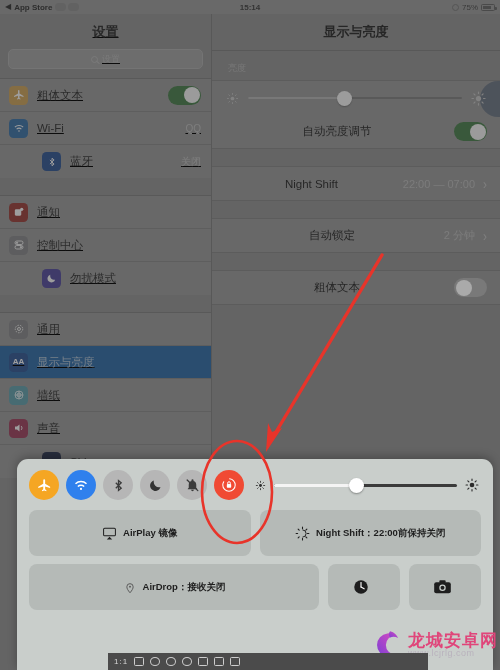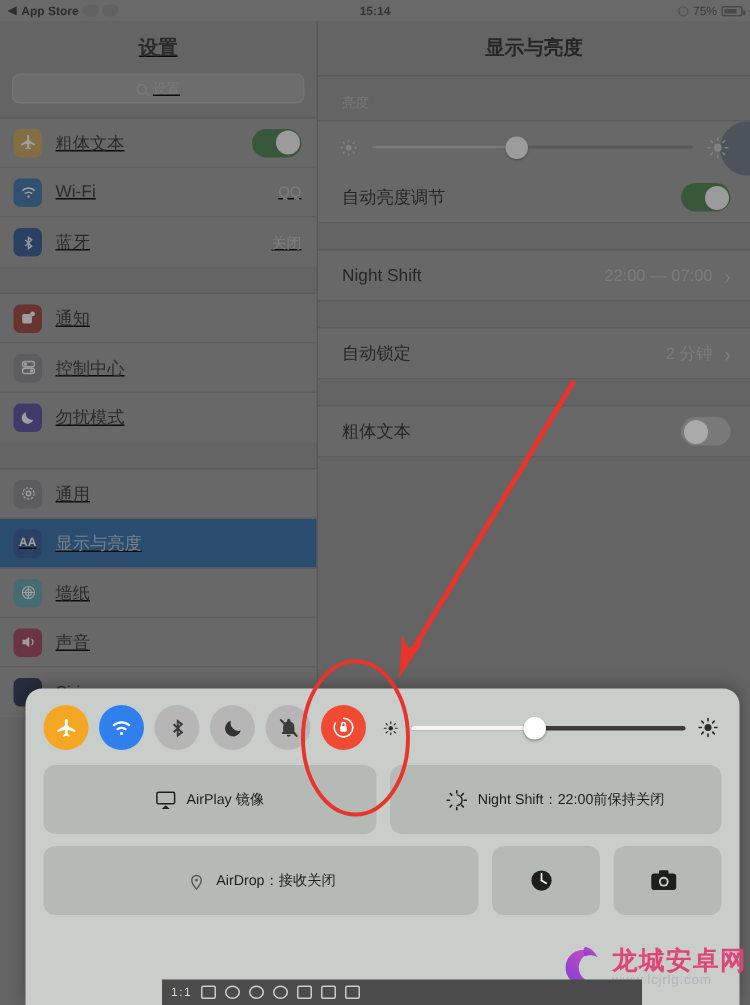--- a/index.html
+++ b/index.html
@@ -92,21 +92,21 @@
     transform: rotate(45deg);
   }
   .sgroup { background: #858585; border-top: 1px solid #6f6f6f; }
   .sgap { height: 17px; }
   .srow {
     height: 33px; display: flex; align-items: center;
     padding: 0 10px 0 9px; gap: 9px;
     border-bottom: 1px solid #767676;
     position: relative;
   }
-  .srow:last-child { border-bottom: none; }
+  .srow:last-child { border-bottom: none; margin-left: 33px; }
   .srow.selected { background: #2b5d8f; }
   .srow.selected .slabel { color: #9aa8b4; }
   .sicon {
     width: 19px; height: 19px; flex: 0 0 19px; border-radius: 4.5px;
     display: flex; align-items: center; justify-content: center;
     color: #fff; font-size: 10px; line-height: 1;
     filter: saturate(0.55) brightness(0.82);
   }
   .slabel { font-size: 11.5px; color: #2d2d2d; flex: 1; }
   .sval { font-size: 10px; color: #a3a3a3; }
@@ -132,21 +132,21 @@
   .dhdr {
     font-size: 9px; color: #9b9b9b; padding: 11px 16px 5px;
   }
   .card { background: #858585; border-top: 1px solid #737373; border-bottom: 1px solid #737373; }
   .drow {
     height: 33px; display: flex; align-items: center;
     padding: 0 13px 0 16px; gap: 8px;
     border-bottom: 1px solid #787878;
   }
   .drow:last-child { border-bottom: none; }
-  .drow .dlabel { font-size: 11.5px; color: #262626; flex: 1; }
+  .drow .dlabel { font-size: 11.5px; color: #262626; flex: 1; text-align: center; }
   .drow .dval { font-size: 11px; color: #a0a0a0; }
   .chev {
     color: #a5a5a5; font-size: 12px; line-height: 1;
     transform: scaleY(1.25); display: inline-block;
   }
   .dgap { height: 17px; }
 
   
   .bright-row {
     height: 34px; display: flex; align-items: center; gap: 9px;
@@ -207,21 +207,21 @@
     background: #fff; border-radius: 50%;
     box-shadow: 0 1px 2px rgba(0,0,0,.35);
   }
   .cc-sun { color: #2b2b2b; }
   .cc-sun svg { display: block; }
 
   .cc-row { display: flex; gap: 9px; }
   .tile {
     background: #b5bab7; border-radius: 8px;
     height: 46px; display: flex; align-items: center; justify-content: center;
-    gap: 6px; font-size: 9.5px; color: #1e1e1e; padding: 0 21px;
+    gap: 6px; font-size: 9.5px; color: #1e1e1e; padding: 0 21px; font-weight: bold;
   }
   .tile.wide { flex: 1; }
   .tile.sq { width: 72px; flex: 0 0 72px; }
   .tile svg { display: block; flex: 0 0 auto; }
 
   
   .anno { position: absolute; inset: 0; pointer-events: none; }
 
   
   .wm {

